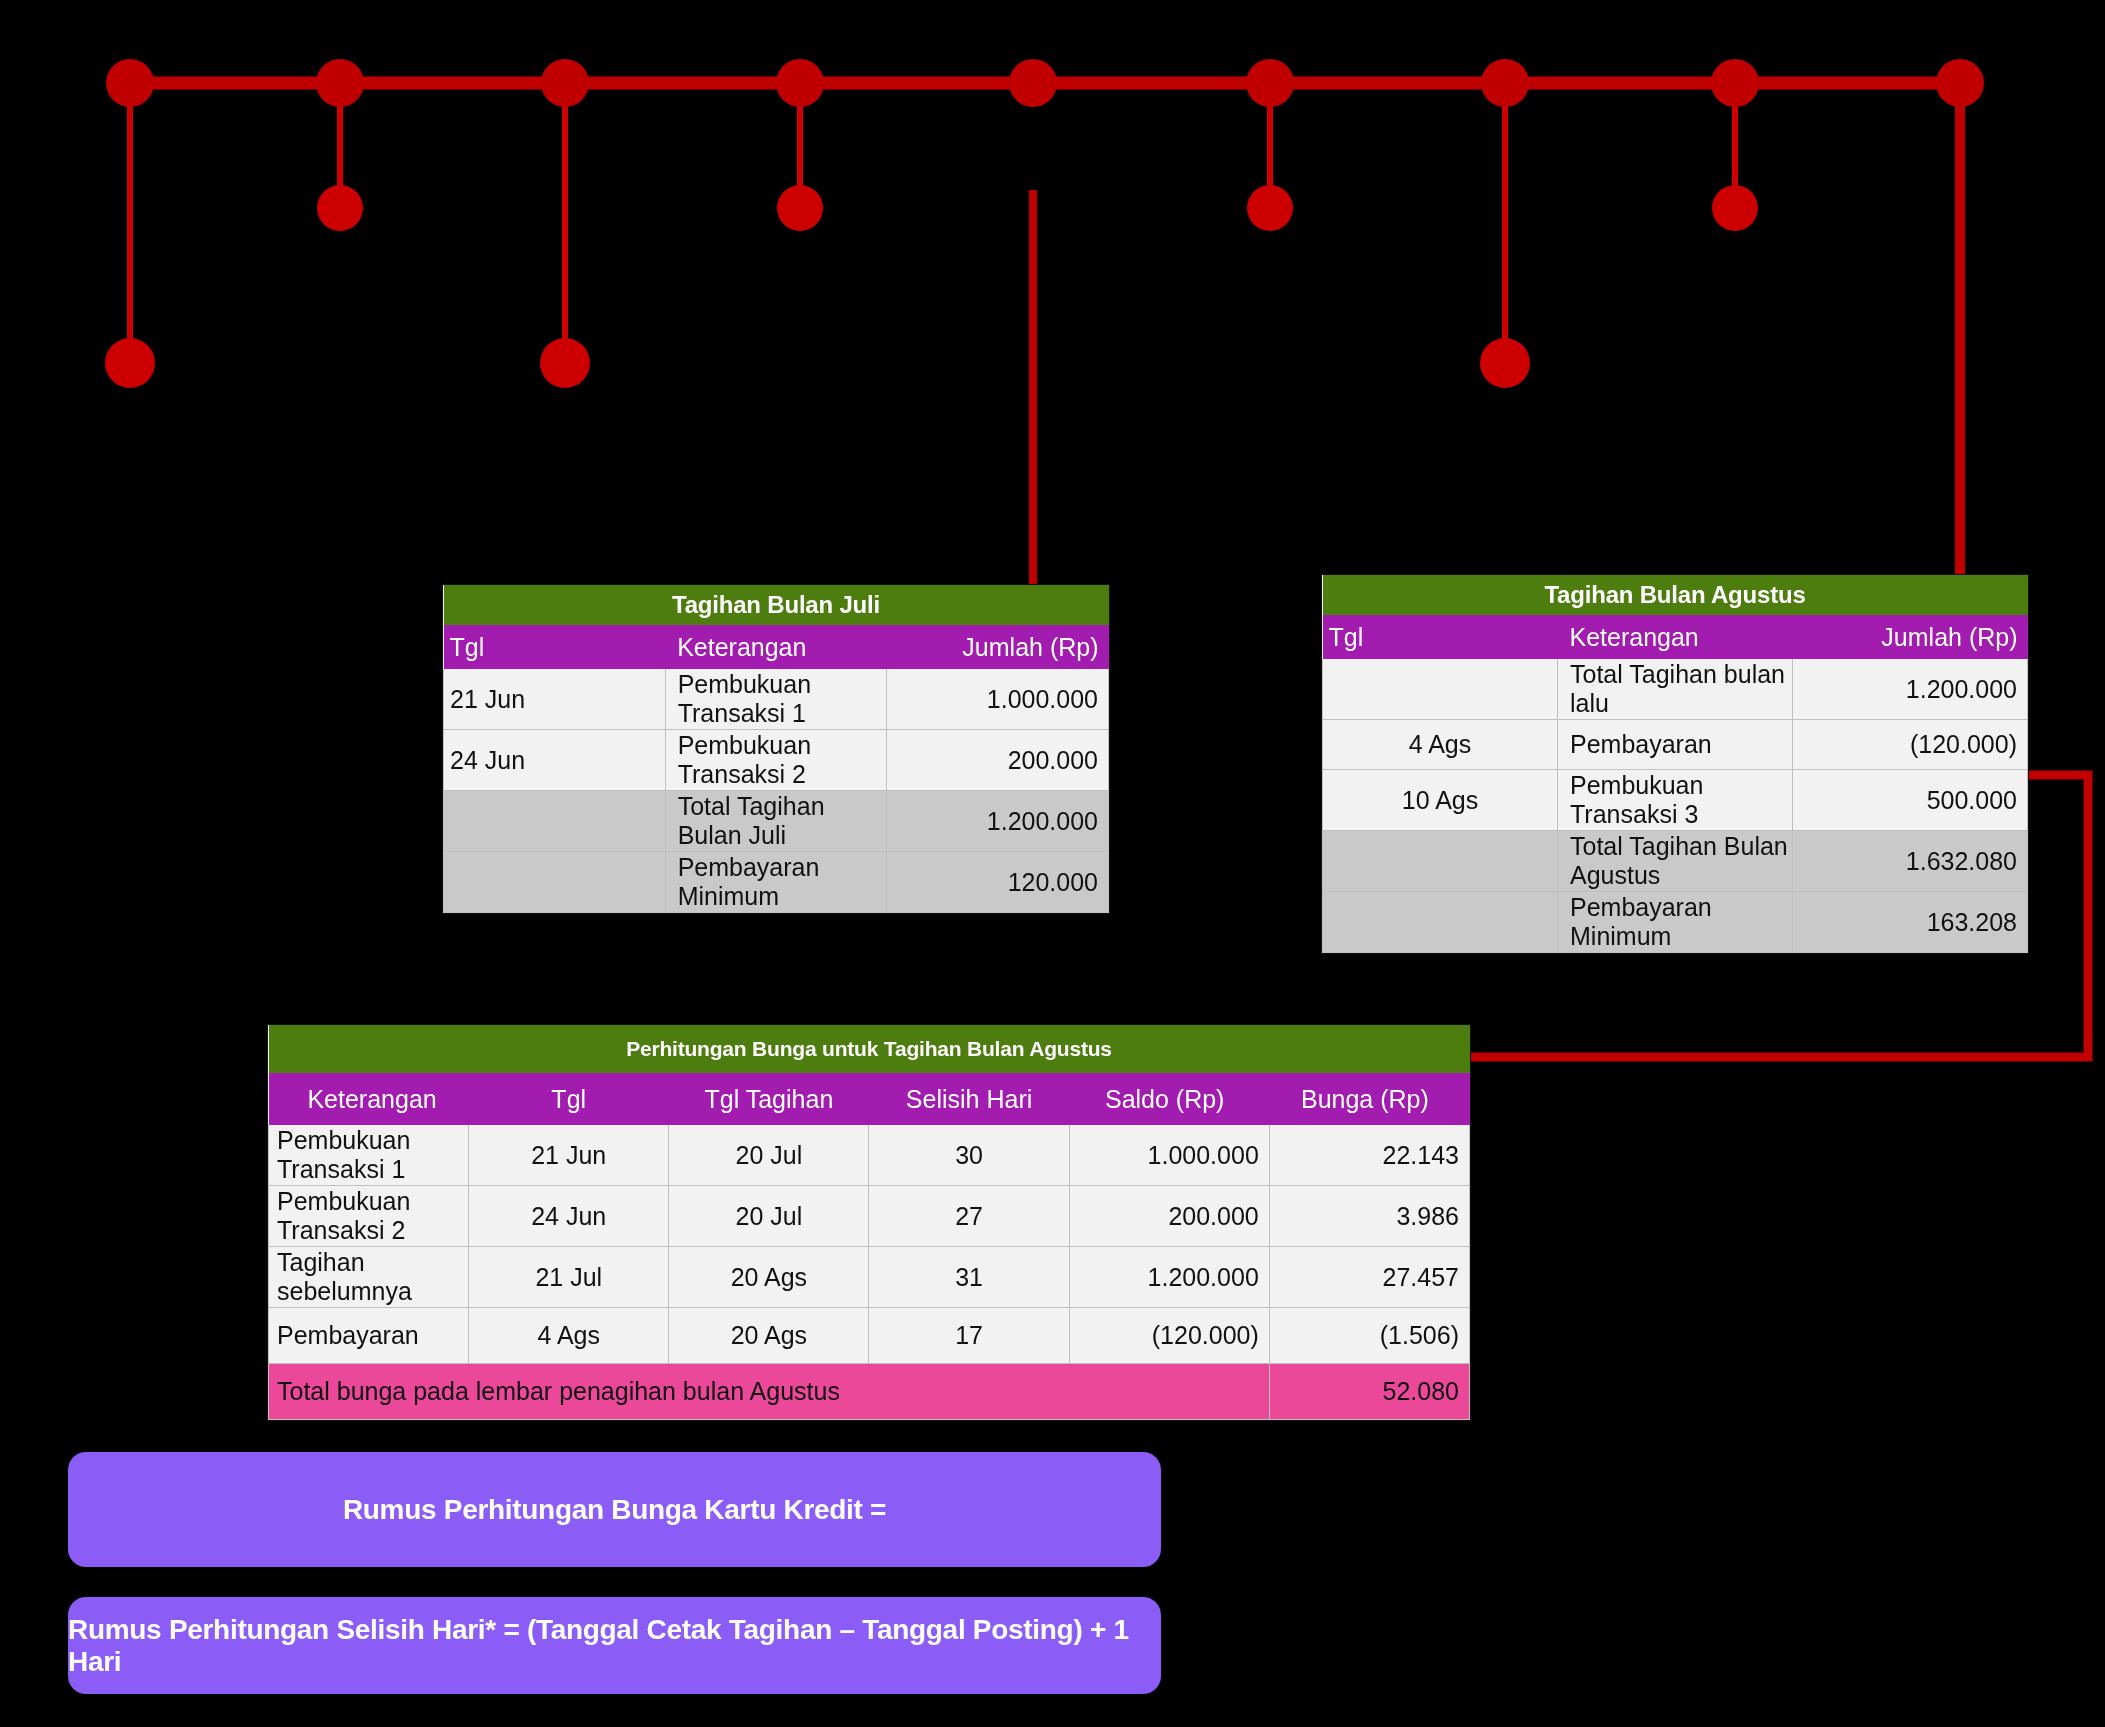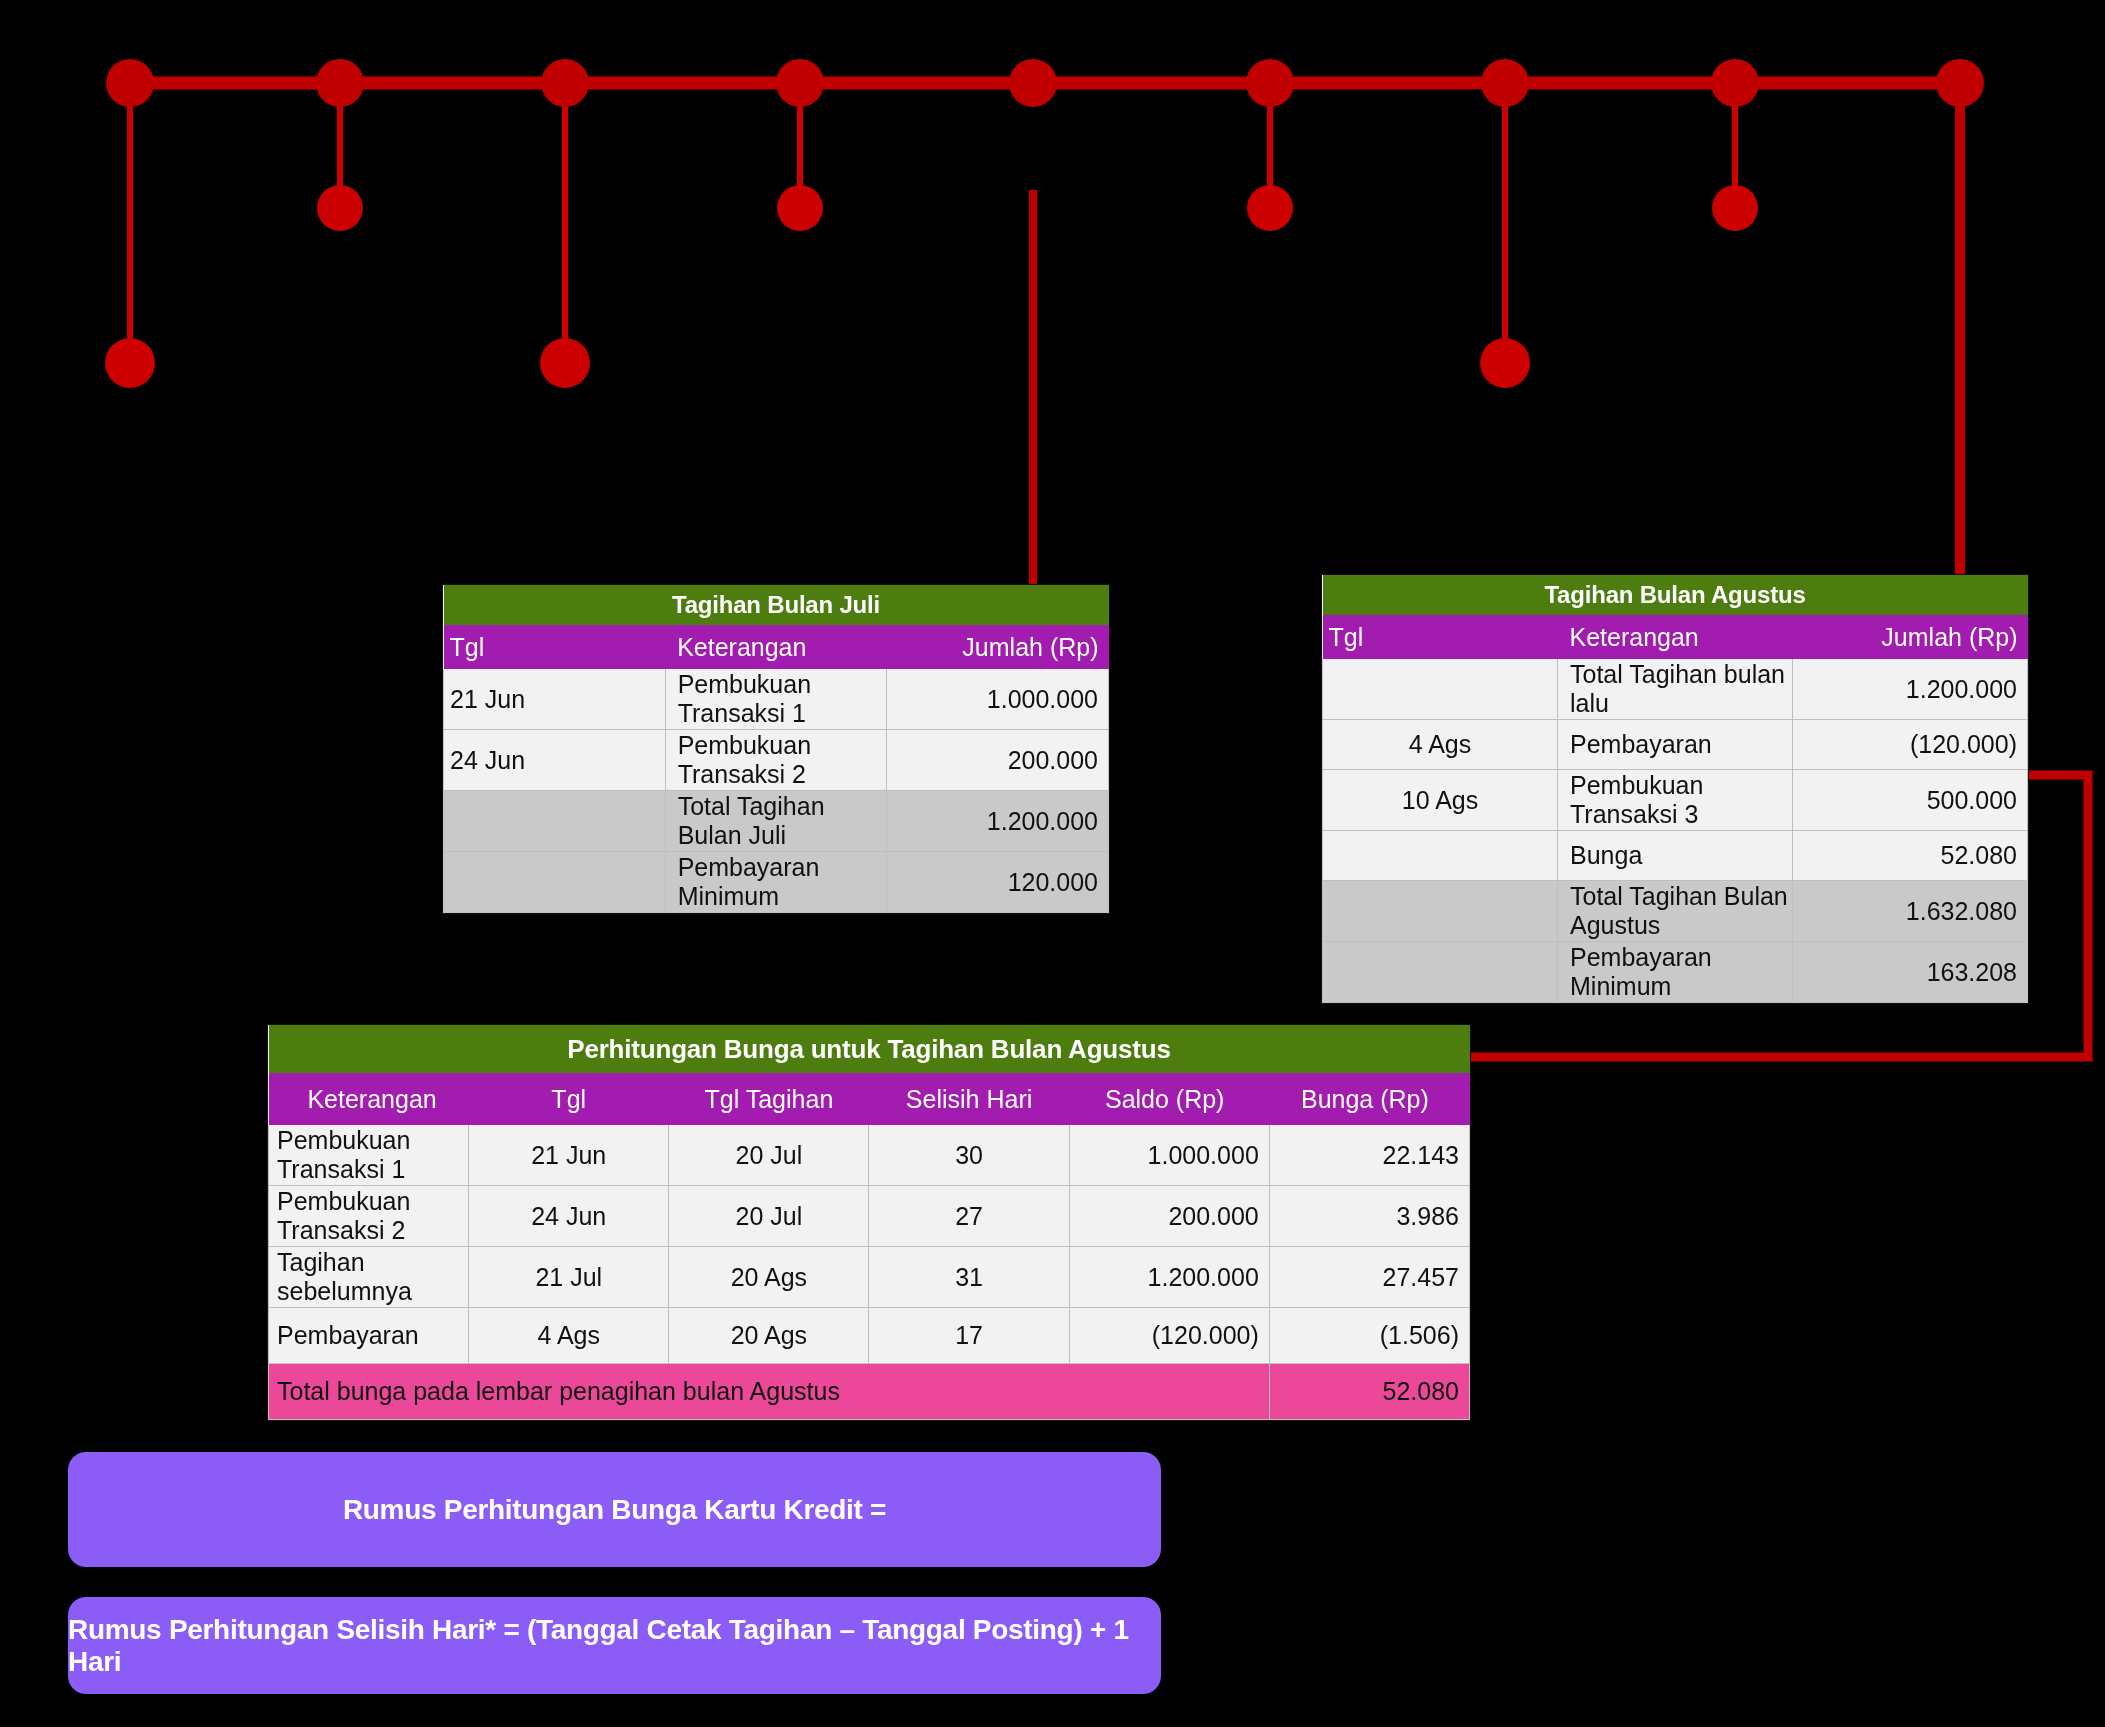--- a/index.html
+++ b/index.html
@@ -66,21 +66,21 @@
   #tbl-agustus td { font-size:25px; height:47px; }
   #tbl-agustus .c-tgl  { width:123px; text-align:center; }
   #tbl-agustus .c-ket  { width:393px; padding-left:12px; }
   #tbl-agustus .c-jml  { width:190px; padding-right:10px; }
   #tbl-agustus .hdr .c-tgl { text-align:left; padding-left:6px; }
   #tbl-agustus .hdr .c-ket { text-align:left; padding-left:12px; }
   #tbl-agustus .hdr .c-jml { text-align:right; padding-right:10px; }
 
   
   #tbl-bunga { left:268px; top:1025px; width:1202px; }
-  #tbl-bunga .title-cell { font-size:26px; height:46px; }
+  #tbl-bunga .title-cell { font-size:21px; height:46px; }
   #tbl-bunga .hdr th { font-size:25px; height:50px; text-align:center; }
   #tbl-bunga td { font-size:25px; height:53px; }
   #tbl-bunga .b-ket { width:330px; padding-left:8px; text-align:left; }
   #tbl-bunga .b-tgl { width:152px; text-align:center; }
   #tbl-bunga .b-tgt { width:180px; text-align:center; }
   #tbl-bunga .b-sel { width:195px; text-align:center; }
   #tbl-bunga .b-sal { width:172px; text-align:right; padding-right:10px;margin-top:8px; }
   #tbl-bunga .b-bng { width:173px; text-align:right; padding-right:10px; }
   #tbl-bunga tr.total-row td { background:#ec4899; }
 
@@ -207,25 +207,20 @@
     <tr>
       <td class="c-tgl">4 Ags</td>
       <td class="c-ket lft">Pembayaran</td>
       <td class="c-jml num">(120.000)</td>
     </tr>
     <tr>
       <td class="c-tgl">10 Ags</td>
       <td class="c-ket lft">Pembukuan Transaksi 3</td>
       <td class="c-jml num">500.000</td>
     </tr>
-    <tr>
-      <td class="c-tgl"></td>
-      <td class="c-ket lft">Bunga</td>
-      <td class="c-jml num">52.080</td>
-    </tr>
     <tr class="grey">
       <td class="c-tgl"></td>
       <td class="c-ket lft">Total Tagihan Bulan Agustus</td>
       <td class="c-jml num">1.632.080</td>
     </tr>
     <tr class="grey">
       <td class="c-tgl"></td>
       <td class="c-ket lft">Pembayaran Minimum</td>
       <td class="c-jml num">163.208</td>
     </tr>

